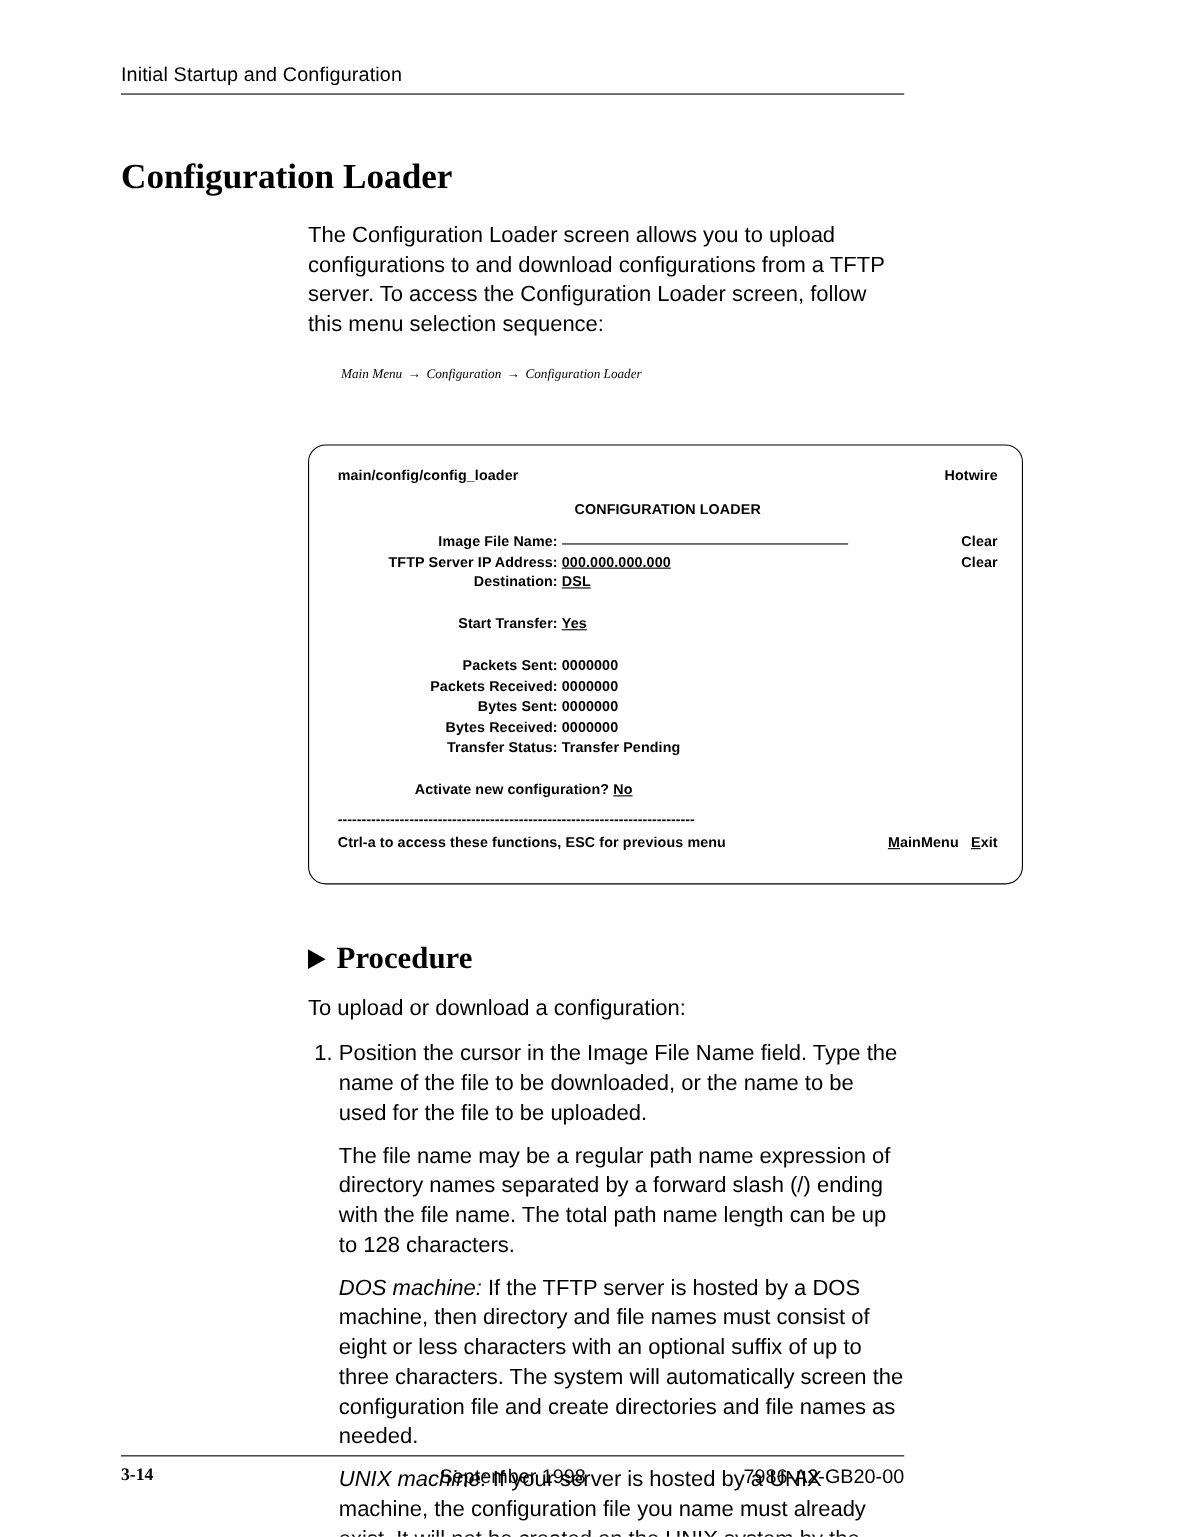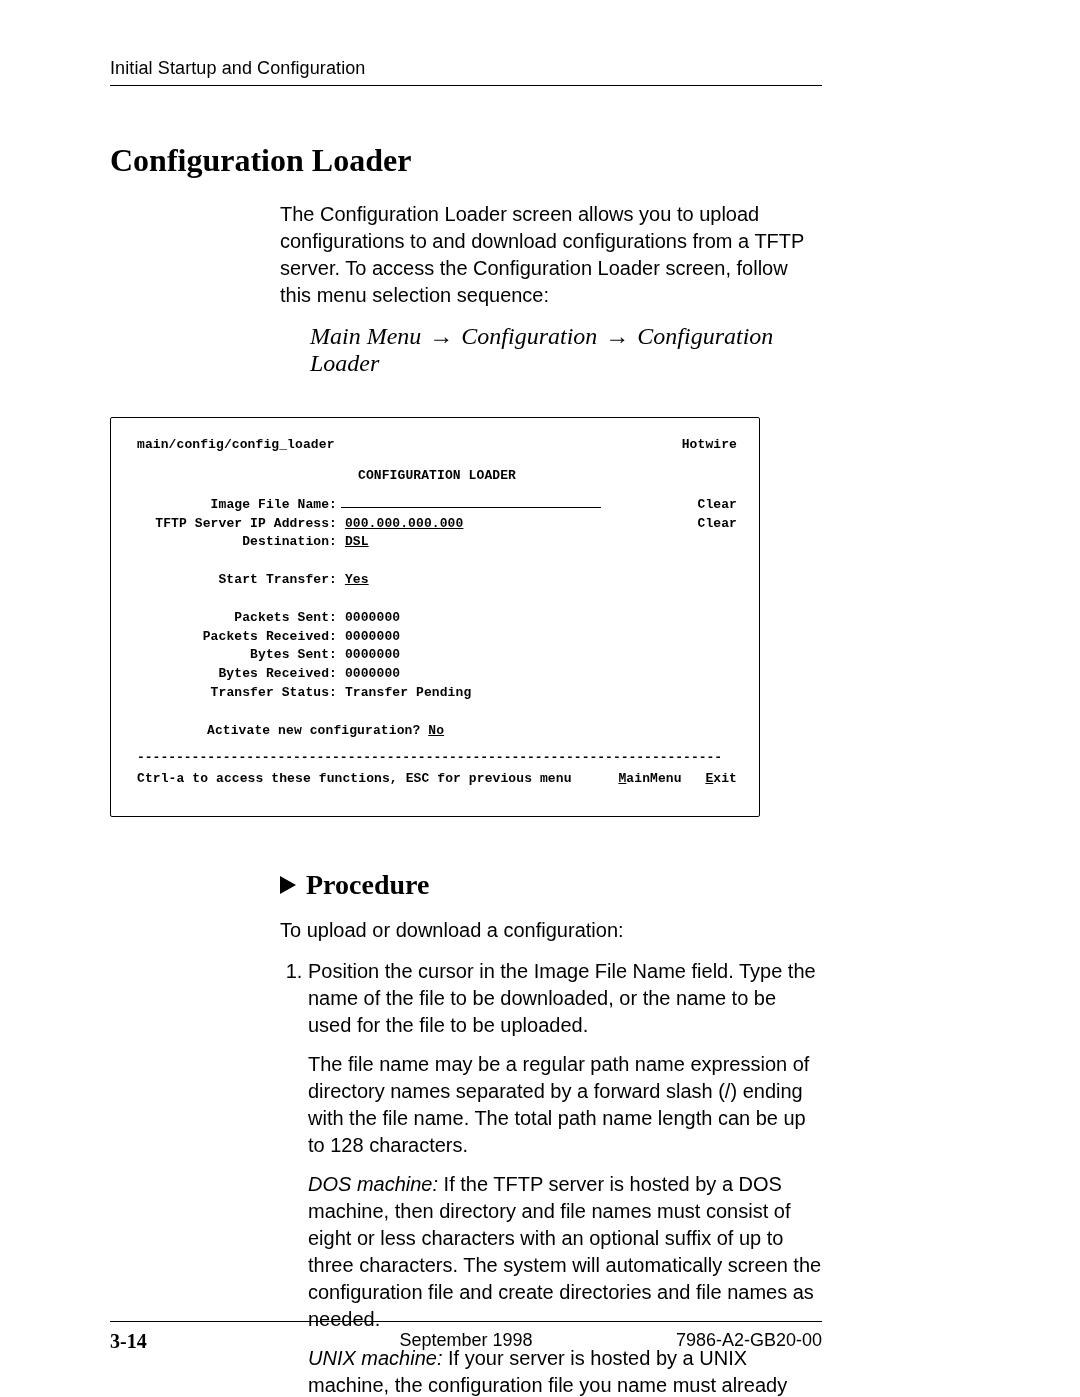--- a/index.html
+++ b/index.html
@@ -33,39 +33,40 @@
     margin: 0 0 22px 0;
   }
   .indented {
     margin-left: 170px;
     margin-right: 0;
   }
   .body-text {
     font-family: Arial, Helvetica, sans-serif;
     font-size: 20px;
     line-height: 1.35;
-    margin: 0 0 14px 0;
+    margin: 0 0 24px 0;
   }
   .menu-path {
     font-style: italic;
-    font-size: 24px;
-    margin: 14px 0 40px 30px;
+    font-size: 12px;
+    margin: 14px 0 56px 30px;
   }
   .menu-path .arrow {
     font-style: italic;
     margin: 0 2px;
   }
 
   
   .term-box {
     border: 1.5px solid #000;
-    border-radius: 2px;
+    border-radius: 16px;
     width: 600px;
+    margin-left: 170px;
     padding: 18px 22px 28px 26px;
-    font-family: Liberation Mono, monospace;
+    font-family: Liberation Sans, sans-serif;
     font-size: 13px;
     line-height: 1.45;
     font-weight: bold;
     letter-spacing: 0.1px;
   }
   .term-row {
     display: flex;
     white-space: pre;
   }
   .term-left { flex: 0 0 auto; }
@@ -156,21 +157,21 @@
     bottom: 44px;
     border-top: 1px solid #000;
     padding-top: 8px;
     display: flex;
     font-family: Arial, Helvetica, sans-serif;
     font-size: 18px;
   }
   .footer .page-no {
     font-family: "Times New Roman", Times, serif;
     font-weight: bold;
-    font-size: 20px;
+    font-size: 16px;
   }
   .footer .middle {
     position: absolute;
     left: 0; right: 0;
     text-align: center;
   }
   .footer .right {
     margin-left: auto;
   }
 </style>

